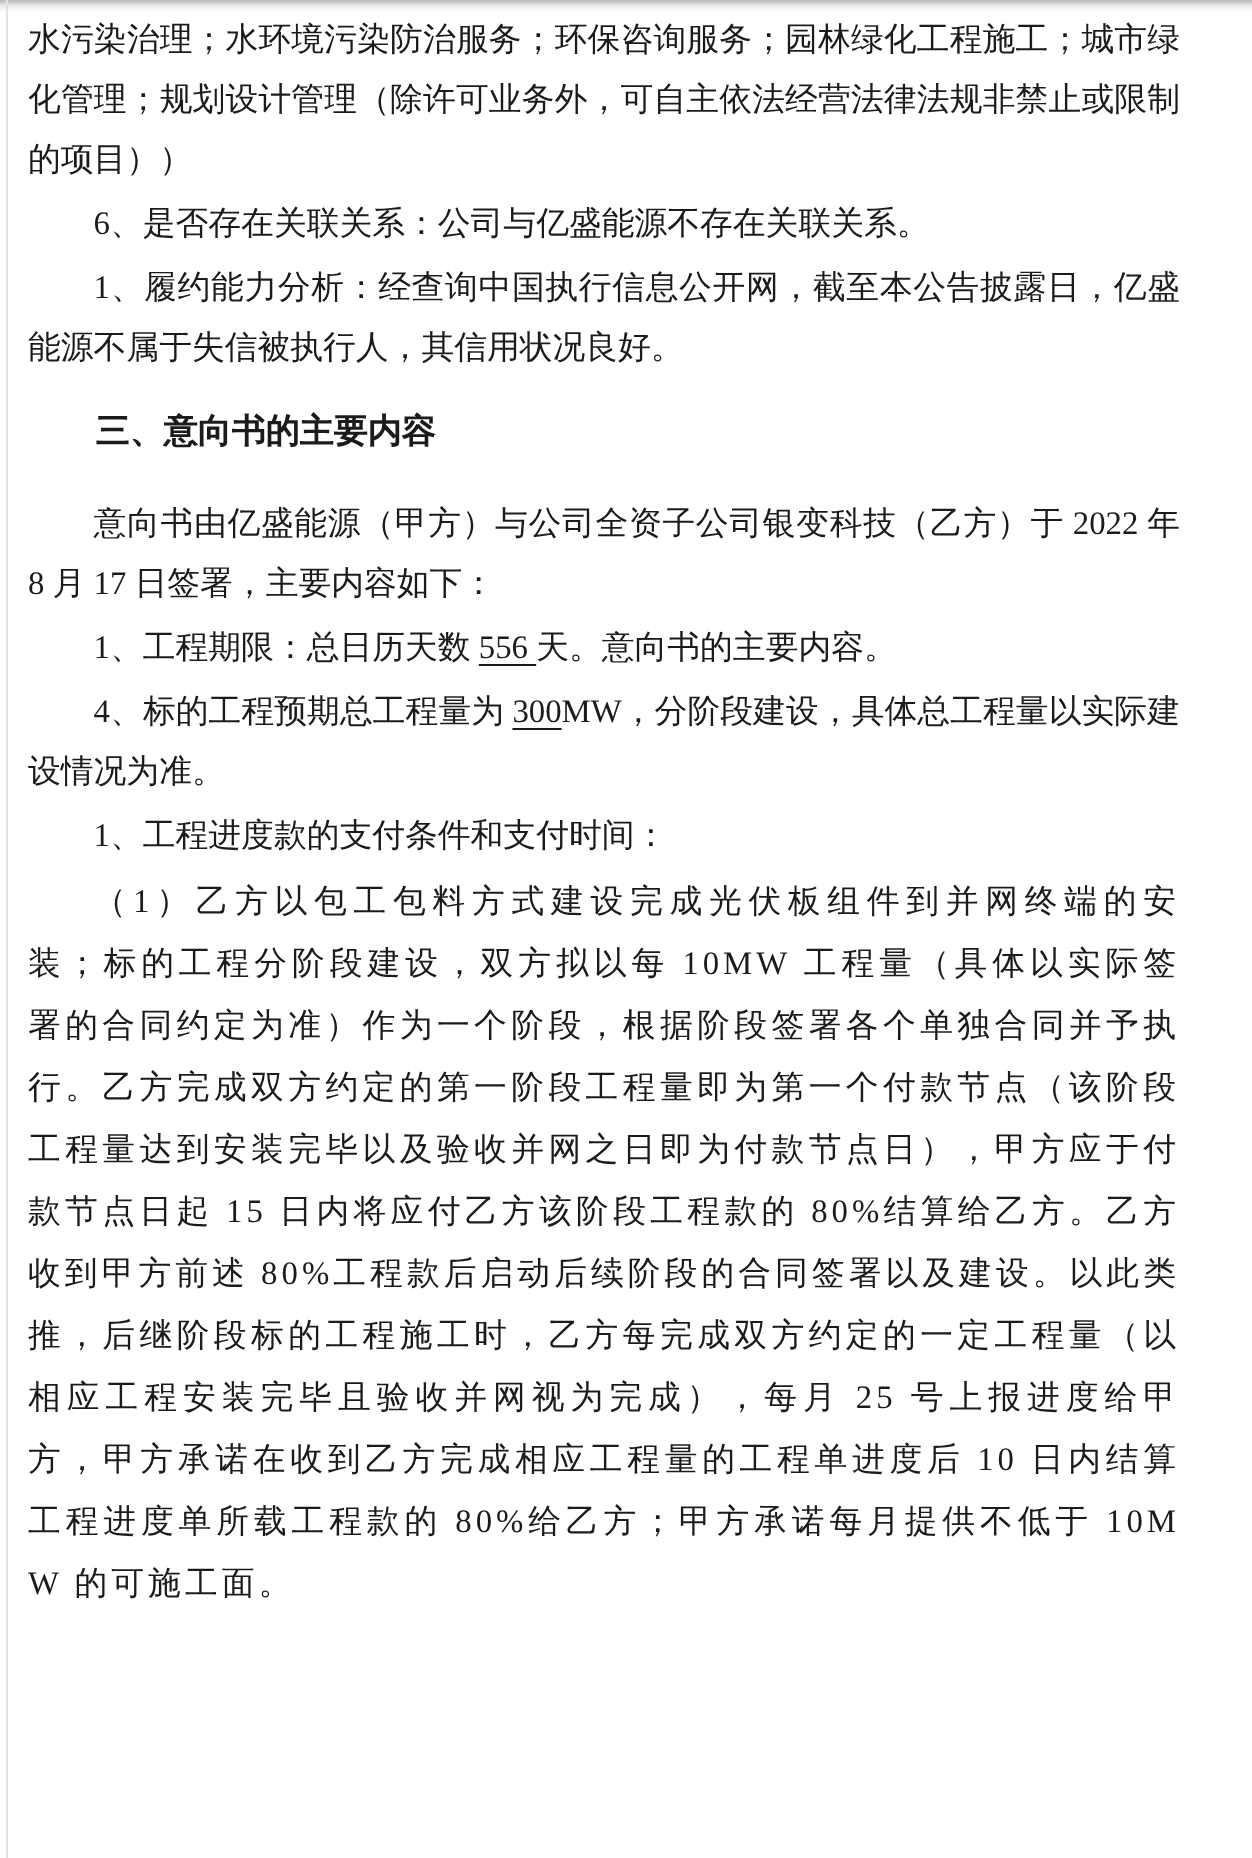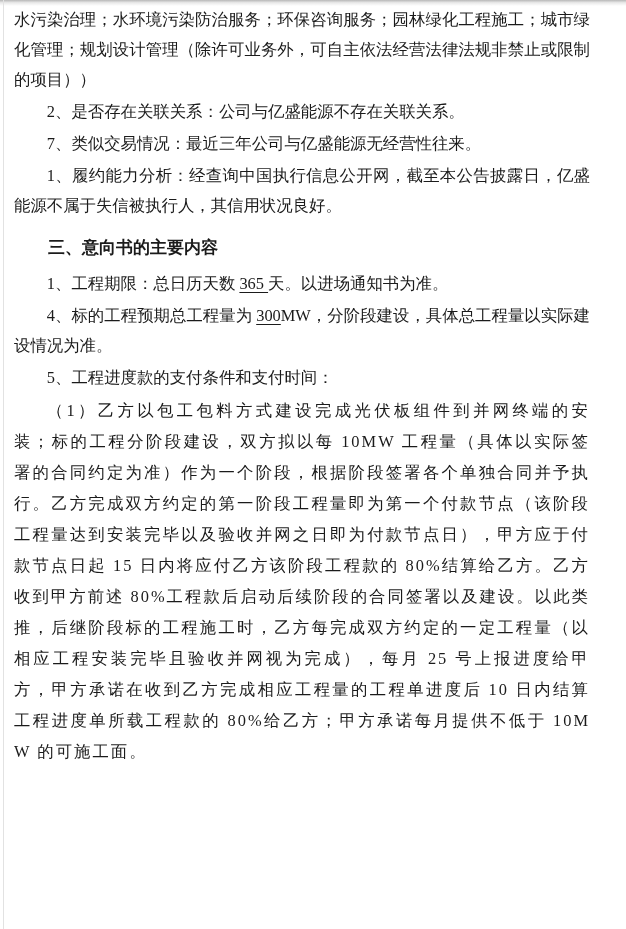--- a/index.html
+++ b/index.html
@@ -45,42 +45,42 @@
     text-align: justify;
     word-break: break-all;
   }
   .para.indent { text-indent: 2em; }
   .para.heading {
     font-family: "Liberation Sans", "DejaVu Sans", sans-serif;
     font-weight: bold;
     font-size: 17px;
     line-height: 30px;
     margin-top: 12px;
-    margin-bottom: 6px;
+    margin-bottom: 16px;
     text-align: left;
   }
   .para.spread {
     letter-spacing: 2px;
     line-height: 31px;
   }
   .u {
     text-decoration: underline;
     text-underline-offset: 3px;
   }
 </style>
 </head>
 <body>
 
 <div class="page">
   <div class="top-edge"></div>
   <div class="left-edge"></div>
   <div class="content">
       <p class="para body"><span>水污染治理；水环境污染防治服务；环保咨询服务；园林绿化工程施工；城市绿化管理；规划设计管理（除许可业务外，可自主依法经营法律法规非禁止或限制的项目））</span></p>
-      <p class="para body indent"><span>2、是否存在关联关系：公司与亿盛能源不存在关联关系。</span></p>
-      <p class="para body indent"><span>7、类似交易情况：最近三年公司与亿盛能源无经营性往来。</span></p>
+      <p class="para body indent"><span>6、是否存在关联关系：公司与亿盛能源不存在关联关系。</span></p>
       <p class="para body indent"><span>1、履约能力分析：经查询中国执行信息公开网，截至本公告披露日，亿盛能源不属于失信被执行人，其信用状况良好。</span></p>
       <p class="para heading indent"><span>三、意向书的主要内容</span></p>
-      <p class="para body indent"><span>1、工程期限：总日历天数 </span><span class="u">365 </span><span>天。以进场通知书为准。</span></p>
+      <p class="para body indent"><span>意向书由亿盛能源（甲方）与公司全资子公司银变科技（乙方）于 2022 年 8 月 17 日签署，主要内容如下：</span></p>
+      <p class="para body indent"><span>1、工程期限：总日历天数 </span><span class="u">556 </span><span>天。意向书的主要内容。</span></p>
       <p class="para body indent"><span>4、标的工程预期总工程量为 </span><span class="u">300</span><span>MW，分阶段建设，具体总工程量以实际建设情况为准。</span></p>
-      <p class="para body indent"><span>5、工程进度款的支付条件和支付时间：</span></p>
+      <p class="para body indent"><span>1、工程进度款的支付条件和支付时间：</span></p>
       <p class="para spread indent"><span>（1）乙方以包工包料方式建设完成光伏板组件到并网终端的安装；标的工程分阶段建设，双方拟以每 10MW 工程量（具体以实际签署的合同约定为准）作为一个阶段，根据阶段签署各个单独合同并予执行。乙方完成双方约定的第一阶段工程量即为第一个付款节点（该阶段工程量达到安装完毕以及验收并网之日即为付款节点日），甲方应于付款节点日起 15 日内将应付乙方该阶段工程款的 80%结算给乙方。乙方收到甲方前述 80%工程款后启动后续阶段的合同签署以及建设。以此类推，后继阶段标的工程施工时，乙方每完成双方约定的一定工程量（以相应工程安装完毕且验收并网视为完成），每月 25 号上报进度给甲方，甲方承诺在收到乙方完成相应工程量的工程单进度后 10 日内结算工程进度单所载工程款的 80%给乙方；甲方承诺每月提供不低于 10MW 的可施工面。</span></p>
     </div>
 </div>
 
 </body></html>

